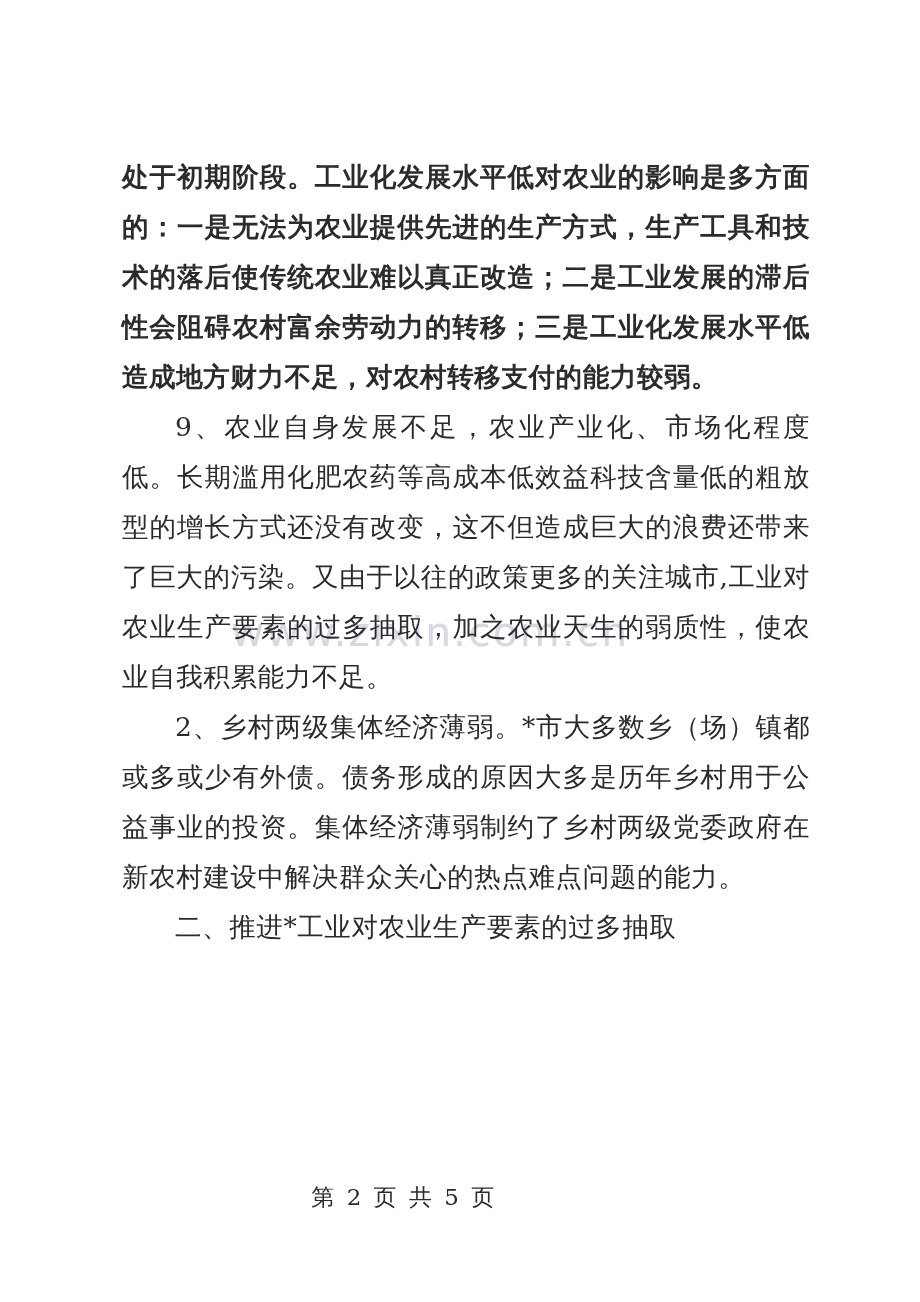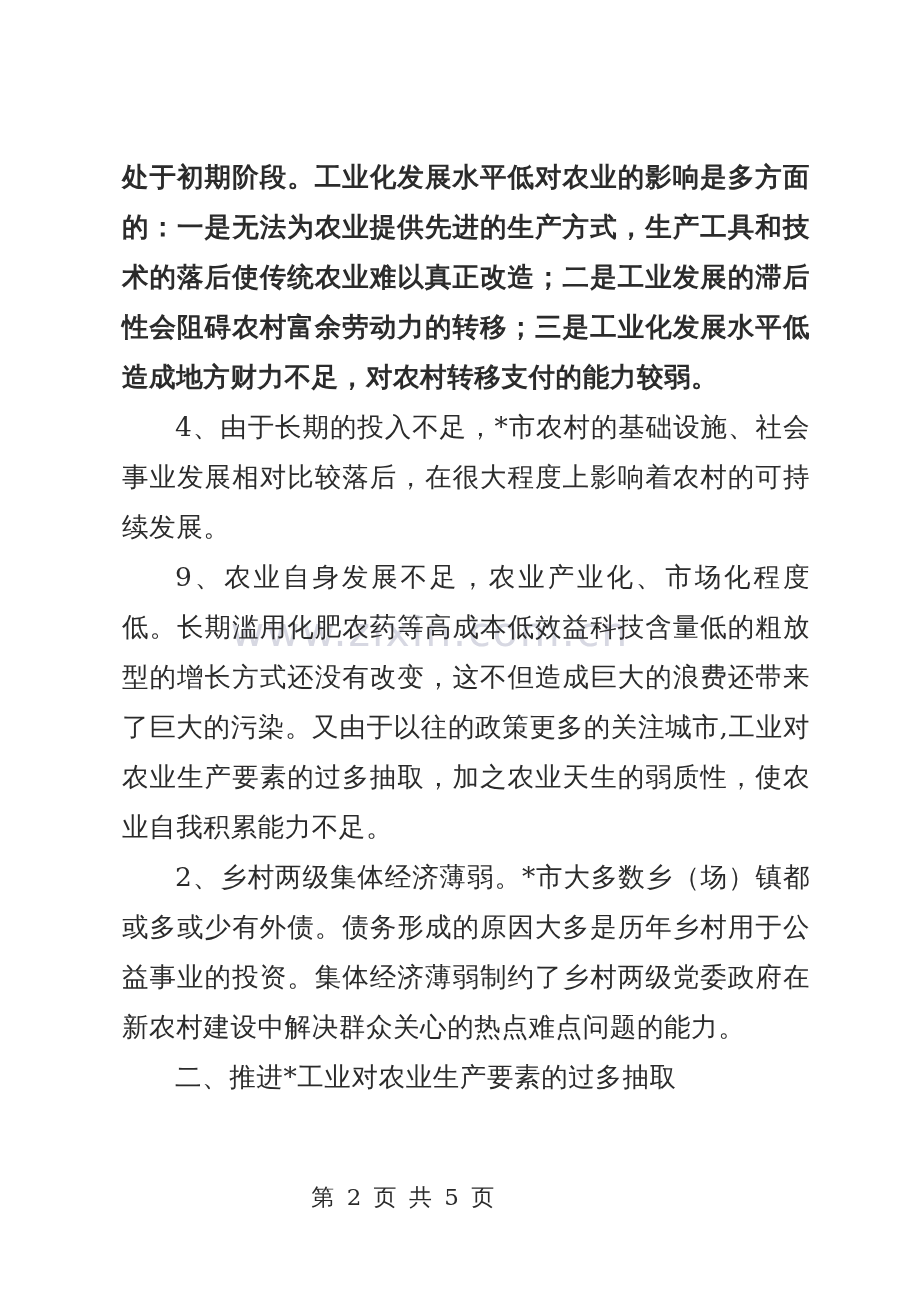--- a/index.html
+++ b/index.html
@@ -83,21 +83,20 @@
 </style>
 </head>
 <body>
 
 <div class="page">
 
   <div class="watermark">www.zixin.com.cn</div>
 
   <div class="doc-body">
     <p class="para cont">处于初期阶段。工业化发展水平低对农业的影响是多方面的：一是无法为农业提供先进的生产方式，生产工具和技术的落后使传统农业难以真正改造；二是工业发展的滞后性会阻碍农村富余劳动力的转移；三是工业化发展水平低造成地方财力不足，对农村转移支付的能力较弱。</p>
-    <p class="para indent">4、由于长期的投入不足，*市农村的基础设施、社会事业发展相对比较落后，在很大程度上影响着农村的可持续发展。</p>
     <p class="para indent">9、农业自身发展不足，农业产业化、市场化程度低。长期滥用化肥农药等高成本低效益科技含量低的粗放型的增长方式还没有改变，这不但造成巨大的浪费还带来了巨大的污染。又由于以往的政策更多的关注城市,工业对农业生产要素的过多抽取，加之农业天生的弱质性，使农业自我积累能力不足。</p>
     <p class="para indent">2、乡村两级集体经济薄弱。*市大多数乡（场）镇都或多或少有外债。债务形成的原因大多是历年乡村用于公益事业的投资。集体经济薄弱制约了乡村两级党委政府在新农村建设中解决群众关心的热点难点问题的能力。</p>
     <p class="para indent">二、推进*工业对农业生产要素的过多抽取</p>
 
   </div>
 
   <div class="footer">
     <span class="footer-text">第 2 页  共 5 页</span>
   </div>
 

